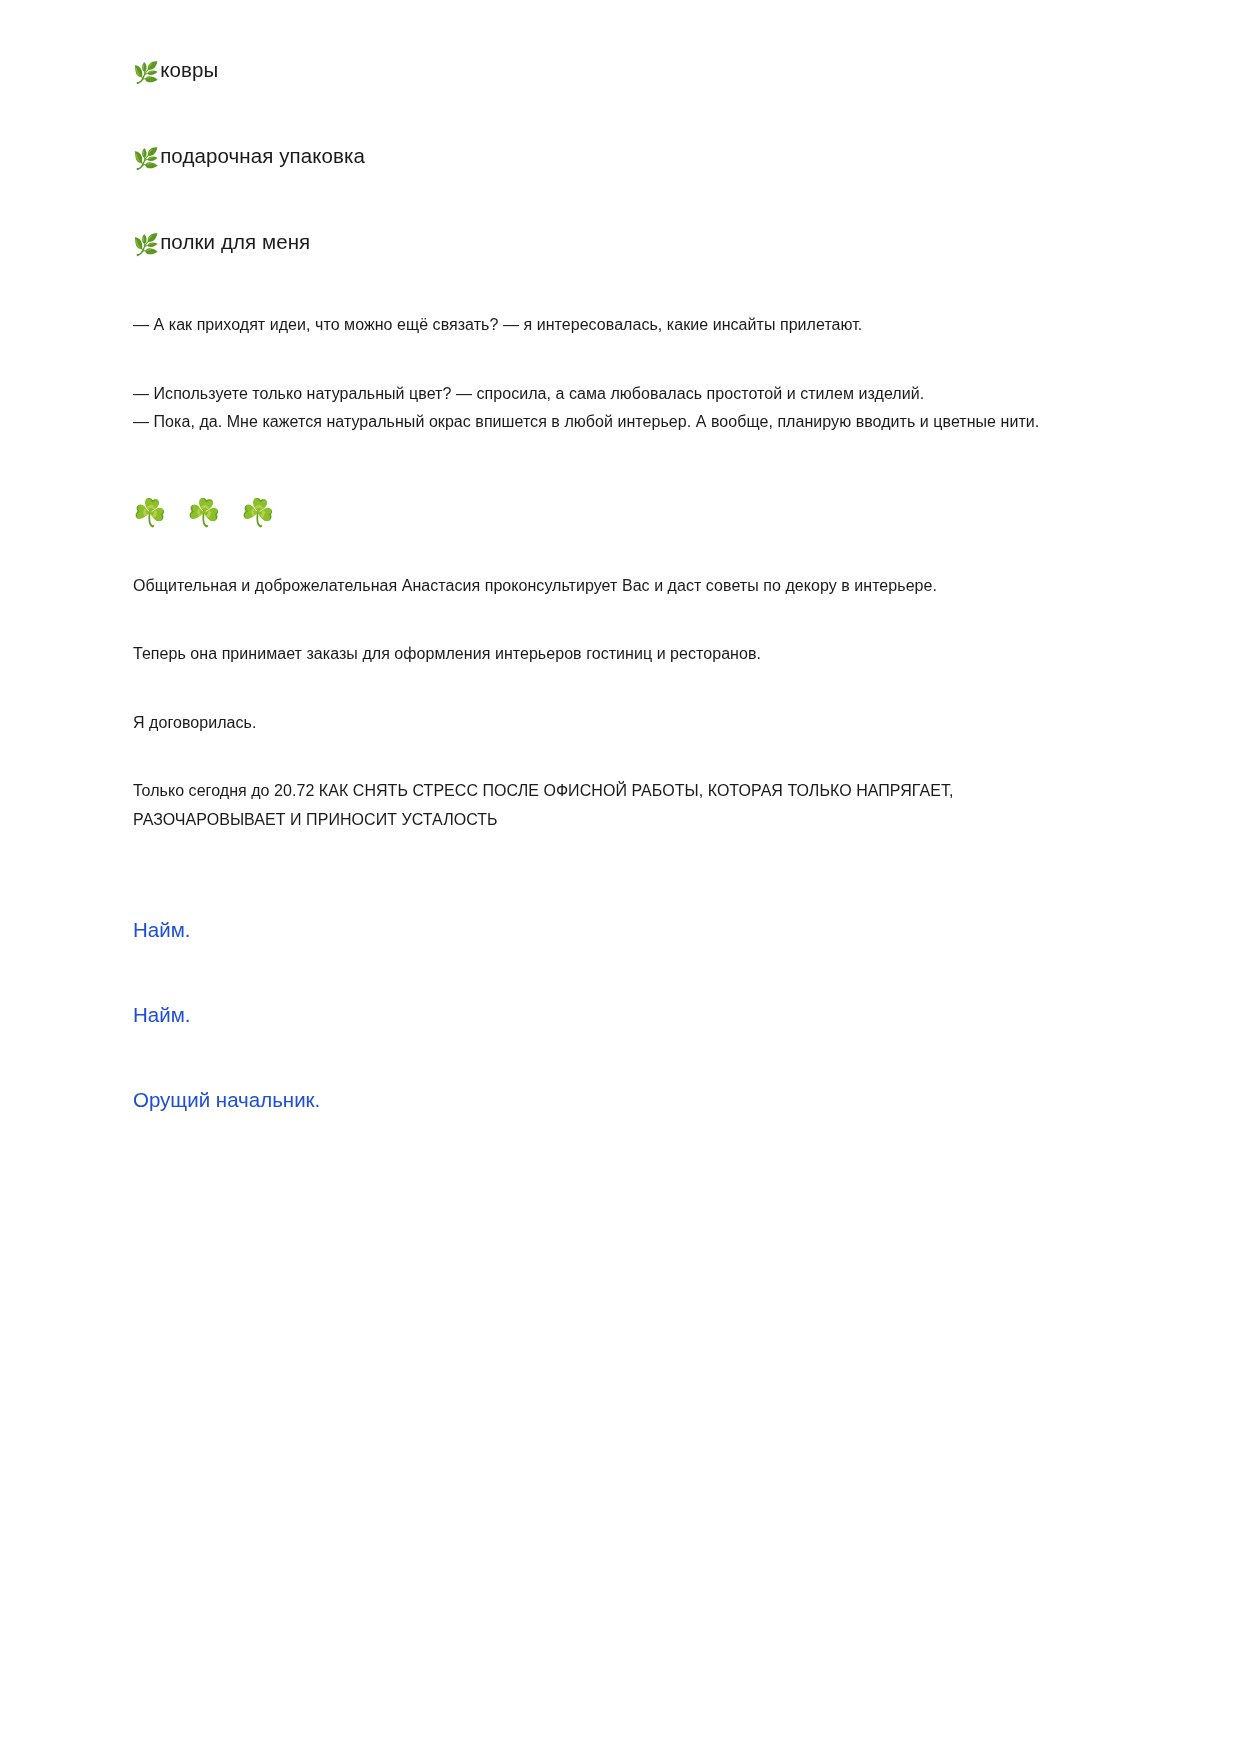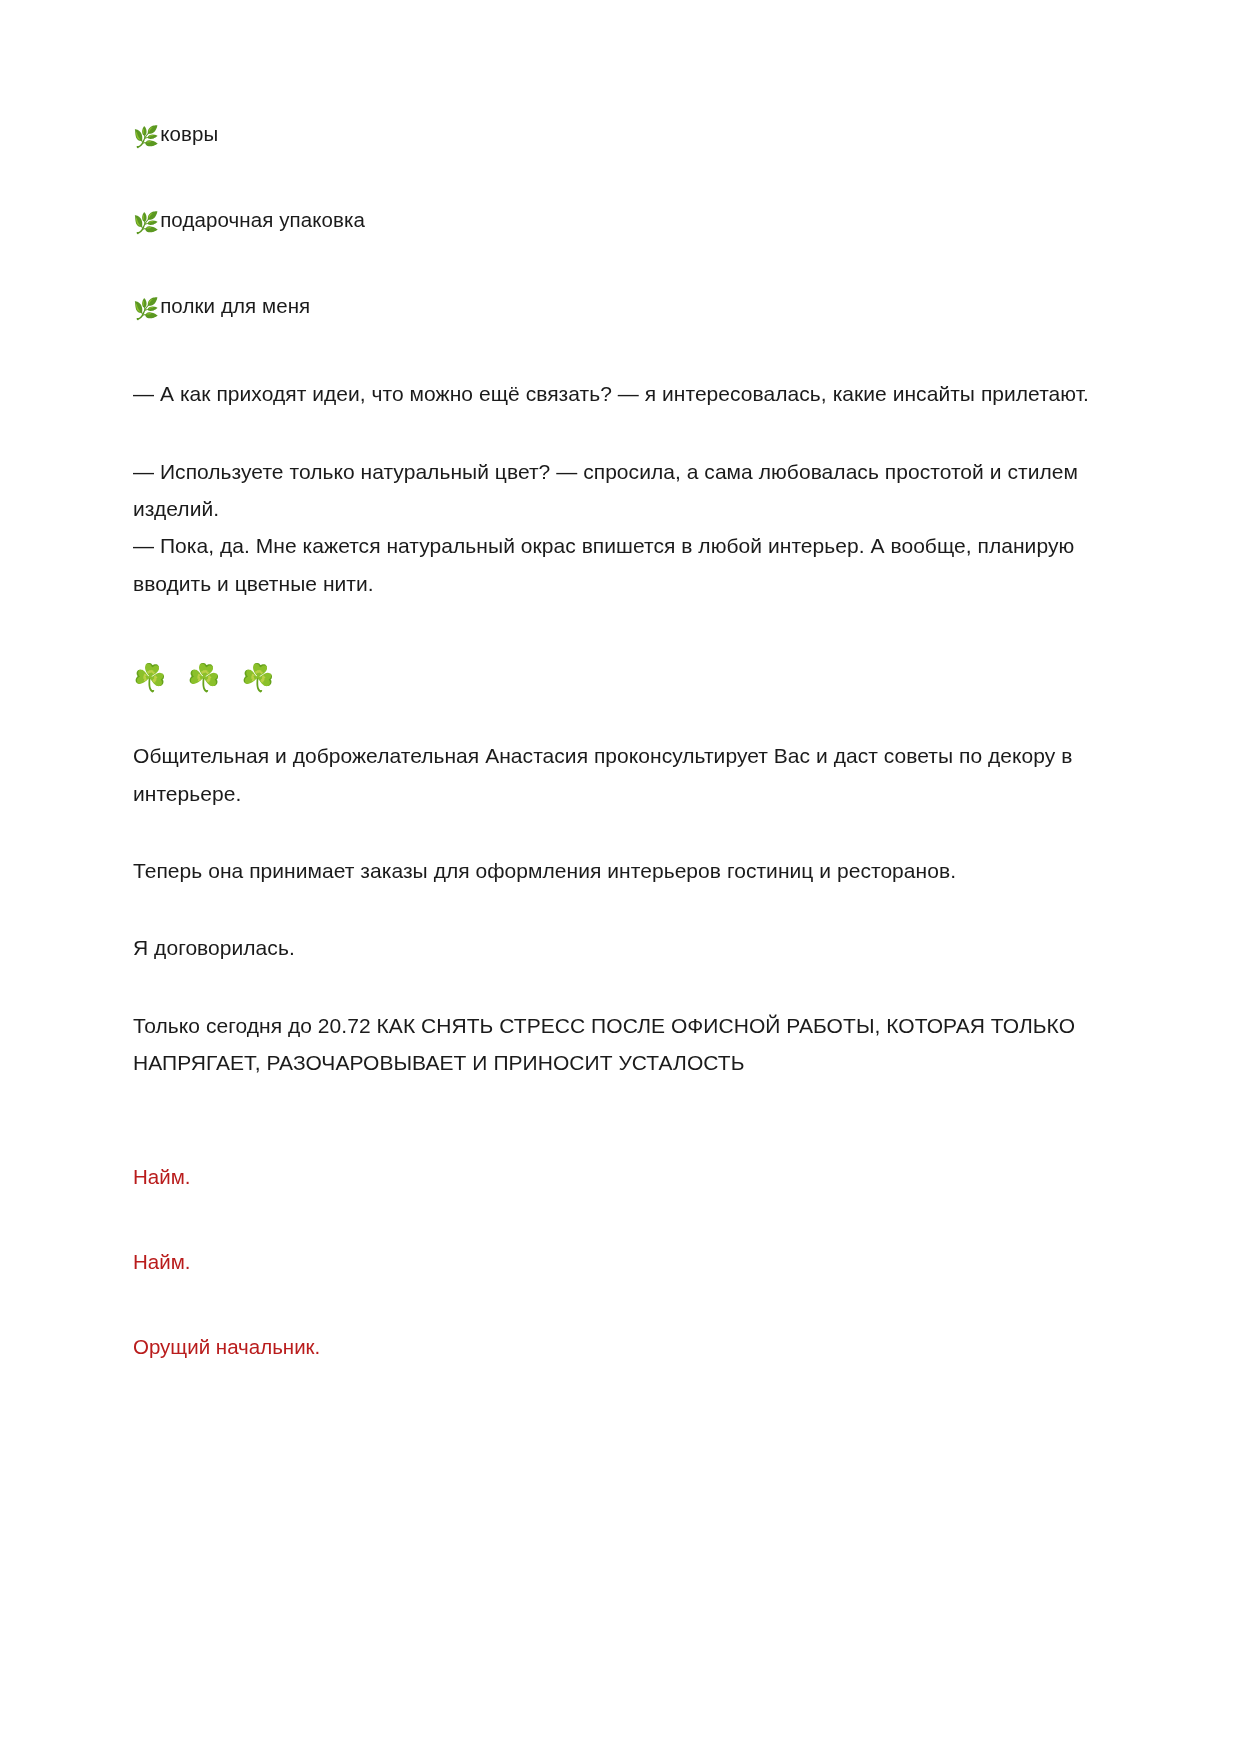--- a/index.html
+++ b/index.html
@@ -35,38 +35,38 @@
     list-style: none;
   }
   .leaf-item {
     display: block;
     font-size: 20.5px;
     line-height: 1.55;
     color: #1b1b1b;
     margin: 0 0 54px 0;
     white-space: nowrap;
   }
-  .leaf-item:first-child { margin-top: 118px; }
+  .leaf-item:first-child { margin-top: 54px; }
   .leaf-glyph {
     display: inline-block;
     font-family: "DejaVu Sans", sans-serif;
     font-size: 21px;
     line-height: 1;
     vertical-align: -3px;
     margin-right: 1px;
     color: #35b31f;
   }
   .leaf-label {
     display: inline;
     letter-spacing: 0.1px;
   }
 
   
   .para {
-    font-size: 21px;
+    font-size: 16px;
     line-height: 1.78;
     color: #1b1b1b;
     margin: 0;
     letter-spacing: 0.05px;
     text-align: left;
   }
   .para-block {
     margin: 0 0 40px 0;
   }
 
@@ -81,21 +81,21 @@
     line-height: 1;
     color: #3cb44a;
     letter-spacing: 6px;
     white-space: nowrap;
   }
 
   
   .tail-line {
     font-size: 20.5px;
     line-height: 1.6;
-    color: #b91c1c;
+    color: #1d4ed8;
     margin: 0 0 52px 0;
   }
 </style>
 </head>
 <body>
 
 <div class="page">
   <div class="content">
 
     <ul class="leaf-list">

